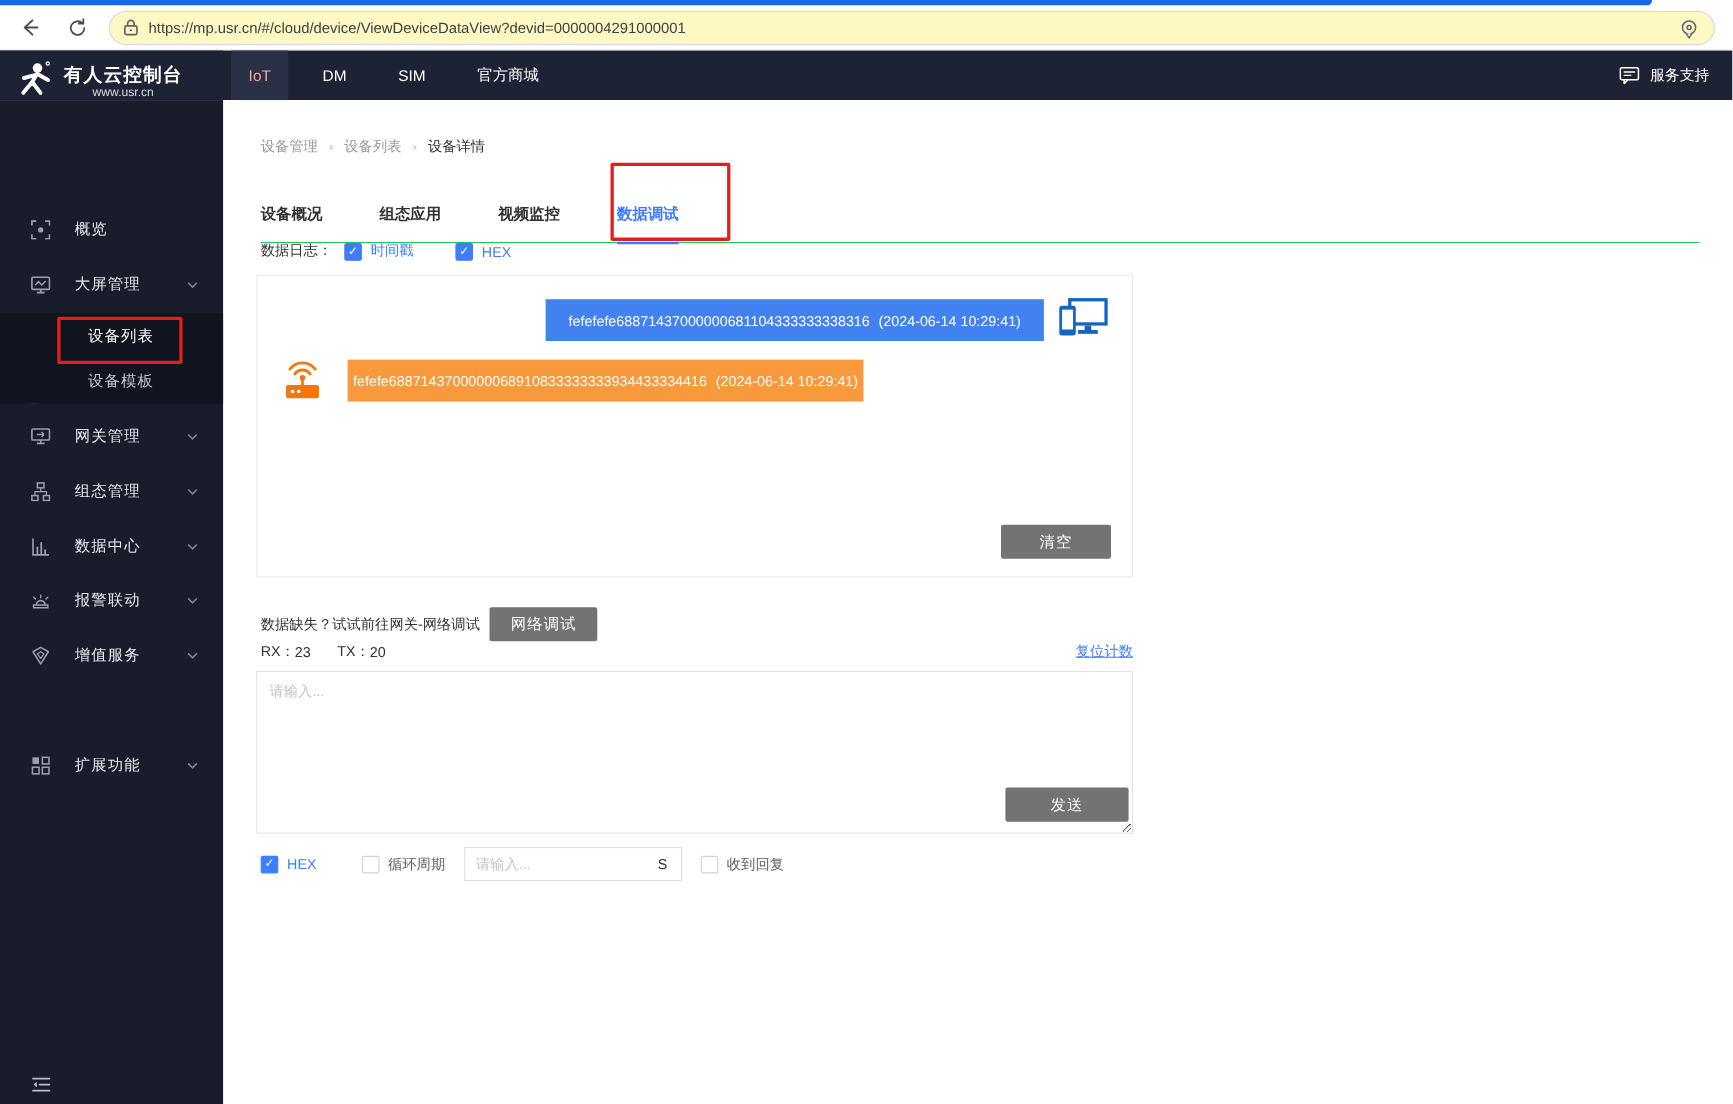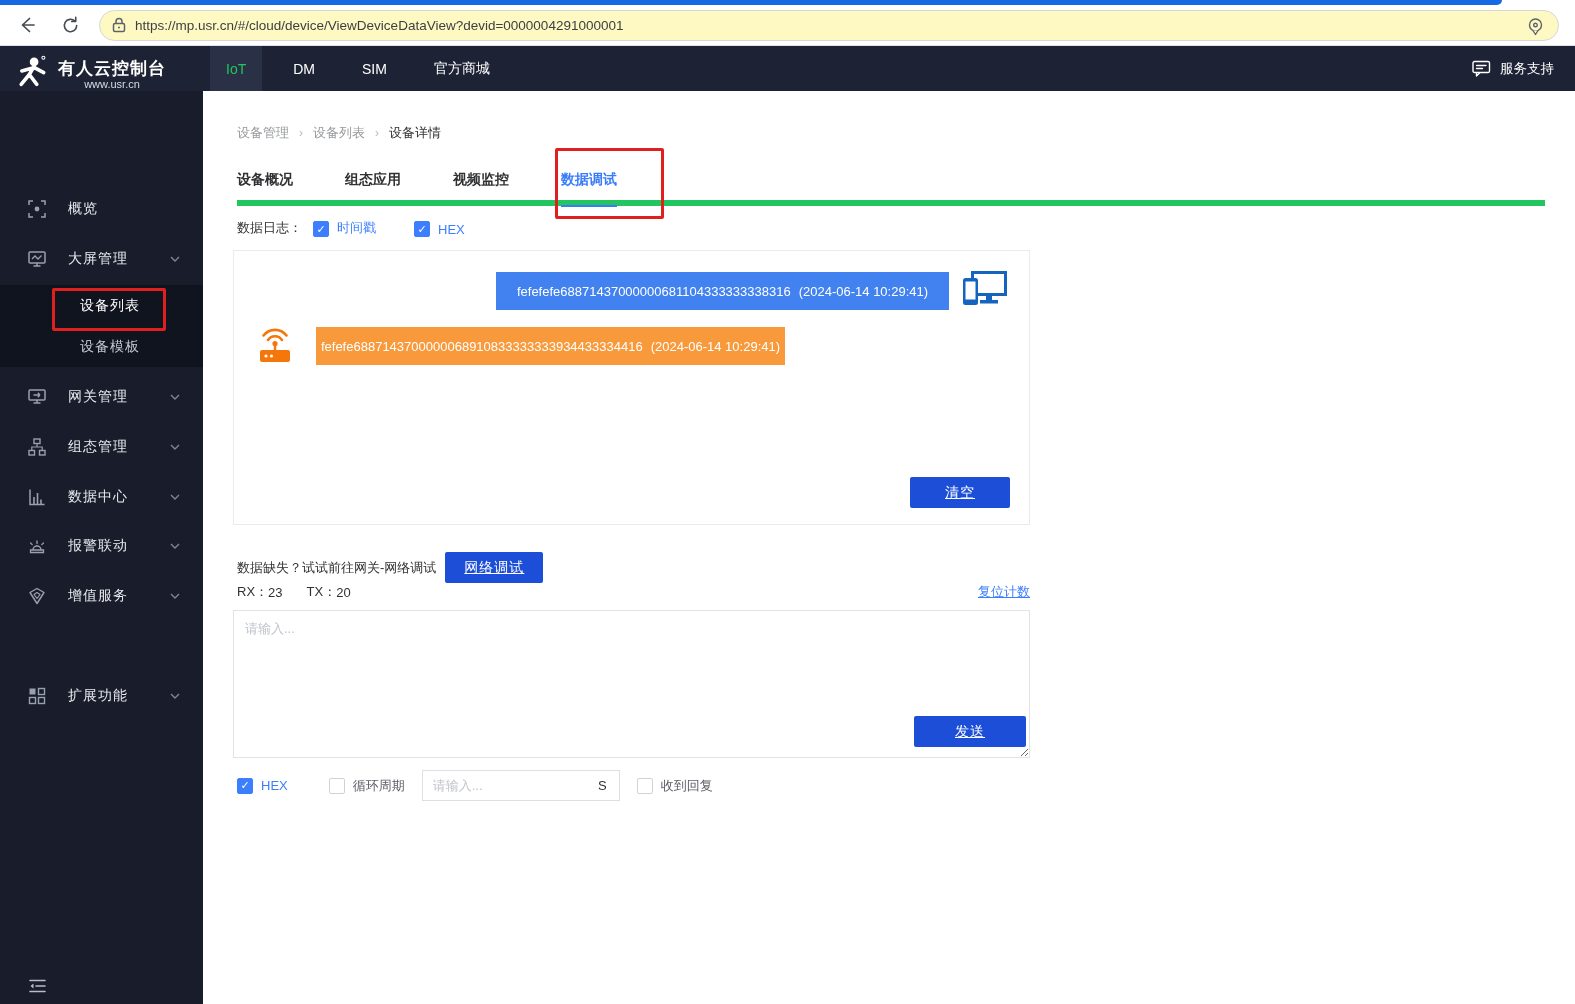--- a/index.html
+++ b/index.html
@@ -25,21 +25,21 @@
   .target-icon { position:absolute; right:12px; top:5px; }
 
   
   .topnav { position:absolute; top:46px; left:0; width:1575px; height:45px; background:#1d2234; display:flex; }
   .logo-area { width:203px; height:100%; display:flex; align-items:flex-end; padding-left:14px; background:#1d2234; }
   .logo-txt { margin-left:8px; color:#fff; }
   .logo-title { font-size:17px; font-weight:bold; letter-spacing:1px; line-height:19px; }
   .logo-sub { font-size:11px; color:#d8dbe2; text-align:center; line-height:13px; }
   .nav-tabs { display:flex; height:100%; margin-left:7px; }
   .nav-tab { height:100%; display:flex; align-items:center; padding:0 16px; color:#fff; font-size:14px; cursor:pointer; }
-  .nav-tab.active { background:#2a3046; color:#22c55e; }
+  .nav-tab.active { background:#2a3046; color:#fca5a5; }
   .nav-tab + .nav-tab { margin-left:15px; }
   .support { position:absolute; right:21px; top:46px; height:45px; display:flex; align-items:center; color:#fff; font-size:13.5px; cursor:pointer; }
   .support svg { margin-right:9px; }
 
   
   .sidebar { position:absolute; top:91px; left:0; width:203px; height:913px; background:#191d2b; }
   .side-item { position:absolute; left:0; width:203px; height:50px; display:flex; align-items:center; cursor:pointer; }
   .side-item .ico { position:absolute; left:28px; width:18px; height:18px; }
   .side-item .lbl { position:absolute; left:68px; font-size:14px; color:#e7e9ee; letter-spacing:1px; }
   .side-item .chev { position:absolute; left:170px; }
@@ -59,43 +59,43 @@
   .anno.box-data-debug { left:555px; top:148px; width:109px; height:71px; }
 
   
   .content { position:absolute; top:91px; left:203px; width:1372px; height:913px; background:#fff; }
   .breadcrumb { position:absolute; left:34px; top:33px; font-size:13px; color:#97999c; display:flex; align-items:center; }
   .bc-item { cursor:pointer; }
   .bc-item.current { color:#303133; font-weight:normal; cursor:default; }
   .bc-sep { margin:0 10px; color:#b9bbbe; font-size:12px; }
   .bc-sep::after { content:"›"; }
 
-  .ctabs { position:absolute; left:34px; top:75px; width:1308px; height:40px; border-bottom:6px solid #22c55e; display:flex; }
+  .ctabs { position:absolute; left:34px; top:90px; width:1308px; height:40px; border-bottom:1px solid #22c55e; display:flex; }
   .ctab { font-size:14px; font-weight:bold; color:#303133; margin-right:52px; height:40px; line-height:26px; cursor:pointer; position:relative; }
   .ctab.active { color:#3a7bfd; }
   .ctab.active::after { content:""; position:absolute; left:0; right:0; bottom:-1px; height:2px; background:#3a7bfd; }
 
   .log-options { position:absolute; left:34px; top:128px; display:flex; align-items:flex-end; font-size:13px; color:#303133; }
   .cb { width:16px; height:16px; border-radius:2px; display:inline-flex; align-items:center; justify-content:center; cursor:pointer; flex:0 0 auto; }
   .cb.checked { background:#3d7eff; border:1px solid #3d7eff; }
   .cb.checked::after { content:"✓"; color:#fff; font-size:11px; font-weight:bold; line-height:1; }
   .cb.unchecked { background:#fff; border:1px solid #cfd3d9; }
   .cb-lbl { margin-left:8px; font-size:13px; cursor:pointer; }
   .cb-lbl.on { color:#3d7eff; }
   .cb-lbl.off { color:#5c5f66; }
 
   .log-panel { position:absolute; left:30px; top:159px; width:797px; height:275px; border:1px solid #ebebeb; background:#fff; }
   .bubble { position:absolute; height:38px; display:flex; align-items:center; justify-content:center; color:#fff; font-size:13px; white-space:nowrap; }
   .bubble .t { margin-left:8px; }
   .bubble.sent { left:262px; top:21px; width:453px; background:#4182f0; }
   .bubble.recv { left:82px; top:76px; width:469px; background:#f89a3c; }
   .monitor-icon { position:absolute; left:727px; top:18px; }
   .router-icon { position:absolute; left:20px; top:74px; }
-  .btn { background:#1d4ed8; color:#fff; font-size:14px; border:none; border-radius:2px; cursor:pointer;
-    display:flex; align-items:center; justify-content:center; letter-spacing:1px;text-decoration:underline; }
+  .btn { background:#737373; color:#fff; font-size:14px; border:none; border-radius:2px; cursor:pointer;
+    display:flex; align-items:center; justify-content:center; letter-spacing:1px; }
   .clear-btn { position:absolute; left:676px; top:226px; width:100px; height:31px; }
 
   .missing-row { position:absolute; left:34px; top:461px; display:flex; align-items:center; font-size:13px; color:#303133; }
   .net-btn { width:98px; height:31px; margin-left:9px; }
   .rxtx-row { position:absolute; left:34px; top:492px; width:793px; height:18px; font-size:13px; color:#303133; display:flex; align-items:center; }
   .rxtx-row .v { margin-right:24px; }
   .reset-link { margin-left:auto; color:#3d7eff; text-decoration:underline; cursor:pointer; }
 
   .send-wrap { position:absolute; left:30px; top:519px; width:797px; height:148px; }
   .send-wrap textarea { width:797px; height:148px; border:1px solid #e3e3e3; resize:both; padding:9px 11px;

